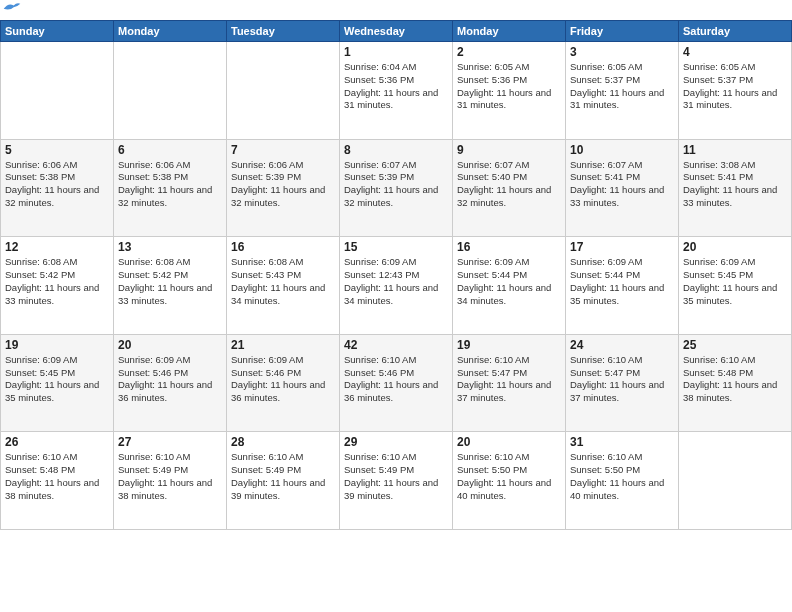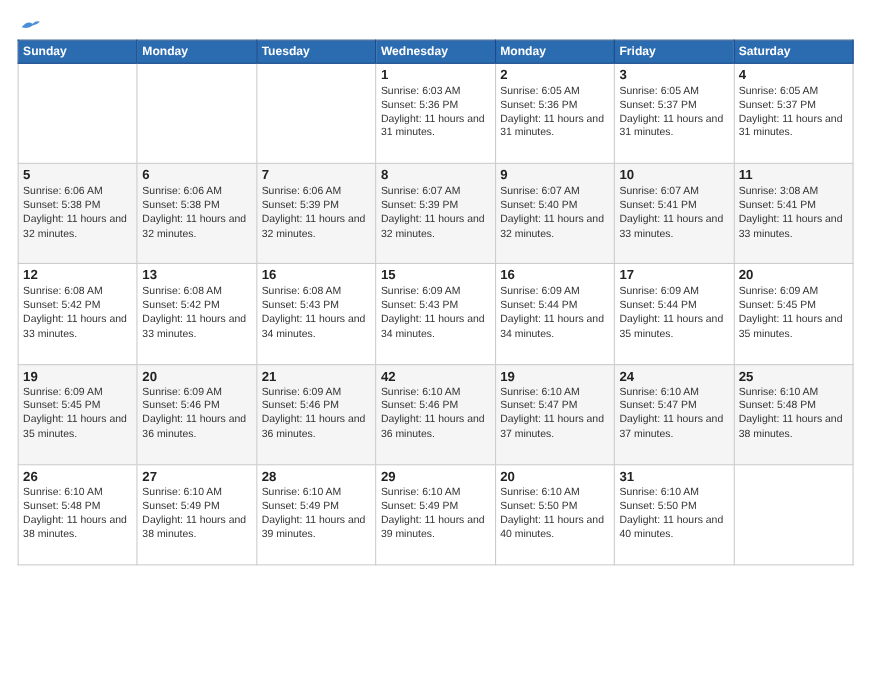--- a/index.html
+++ b/index.html
@@ -6,21 +6,21 @@
     body {
       width: 792px;
       height: 612px;
       font-family: Arial, sans-serif;
       background: #fff;
       overflow: hidden;
     }
     .page {
       width: 792px;
       height: 530px;
-      padding: 16px;
+      padding: 0;
       display: flex;
       flex-direction: column;
     }
     .header {
       display: flex;
       justify-content: space-between;
       align-items: flex-start;
       margin-bottom: 8px;
     }
     .logo {
@@ -119,21 +119,21 @@
           <th>Saturday</th>
         </tr>
     </thead>
     <tbody id="calendar-body">
     <tr>
           <td class="empty-cell"></td>
           <td class="empty-cell"></td>
           <td class="empty-cell"></td>
           <td>
             <span class="day-num">1</span>
-            <div class="day-info">Sunrise: 6:03 AM
+            <div class="day-info">Sunrise: 6:04 AM
 Sunset: 5:36 PM
 Daylight: 11 hours
 and 31 minutes.</div>
           </td>
           <td>
             <span class="day-num">2</span>
             <div class="day-info">Sunrise: 6:05 AM
 Sunset: 5:36 PM
 Daylight: 11 hours
 and 31 minutes.</div>
@@ -222,21 +222,21 @@
           <td>
             <span class="day-num">16</span>
             <div class="day-info">Sunrise: 6:08 AM
 Sunset: 5:43 PM
 Daylight: 11 hours
 and 34 minutes.</div>
           </td>
           <td>
             <span class="day-num">15</span>
             <div class="day-info">Sunrise: 6:09 AM
-Sunset: 5:43 PM
+Sunset: 12:43 PM
 Daylight: 11 hours
 and 34 minutes.</div>
           </td>
           <td>
             <span class="day-num">16</span>
             <div class="day-info">Sunrise: 6:09 AM
 Sunset: 5:44 PM
 Daylight: 11 hours
 and 34 minutes.</div>
           </td>

